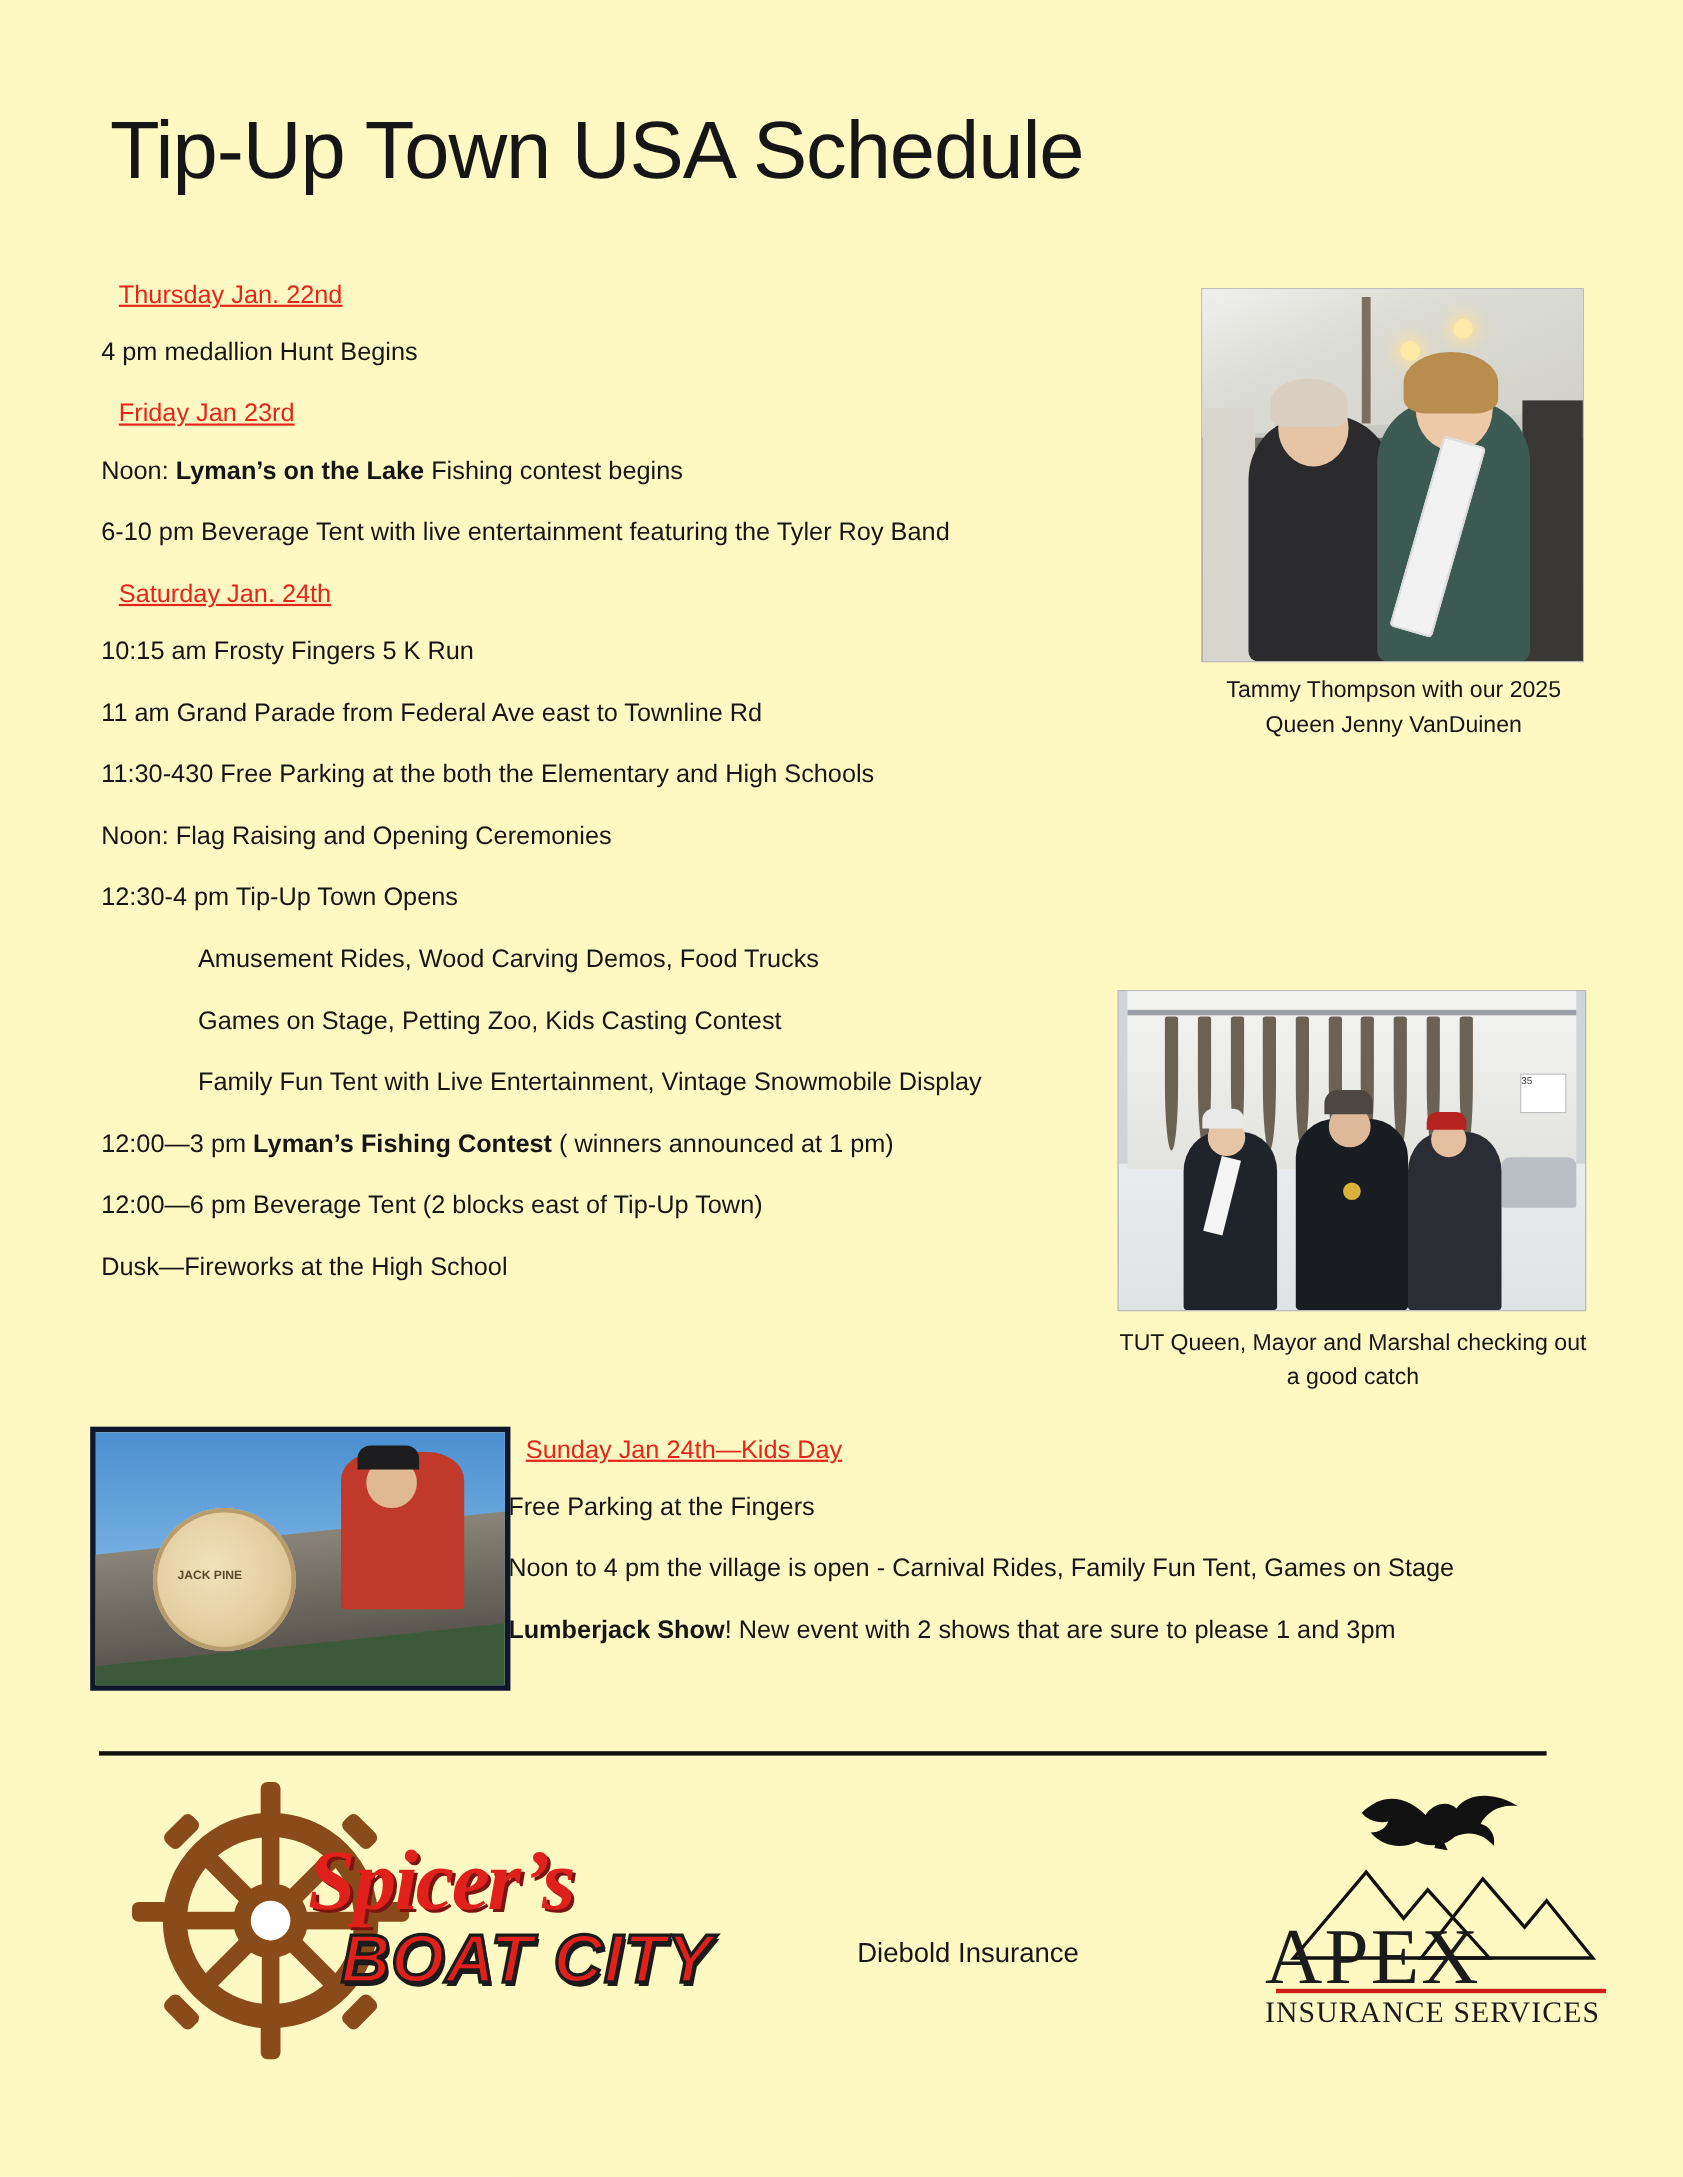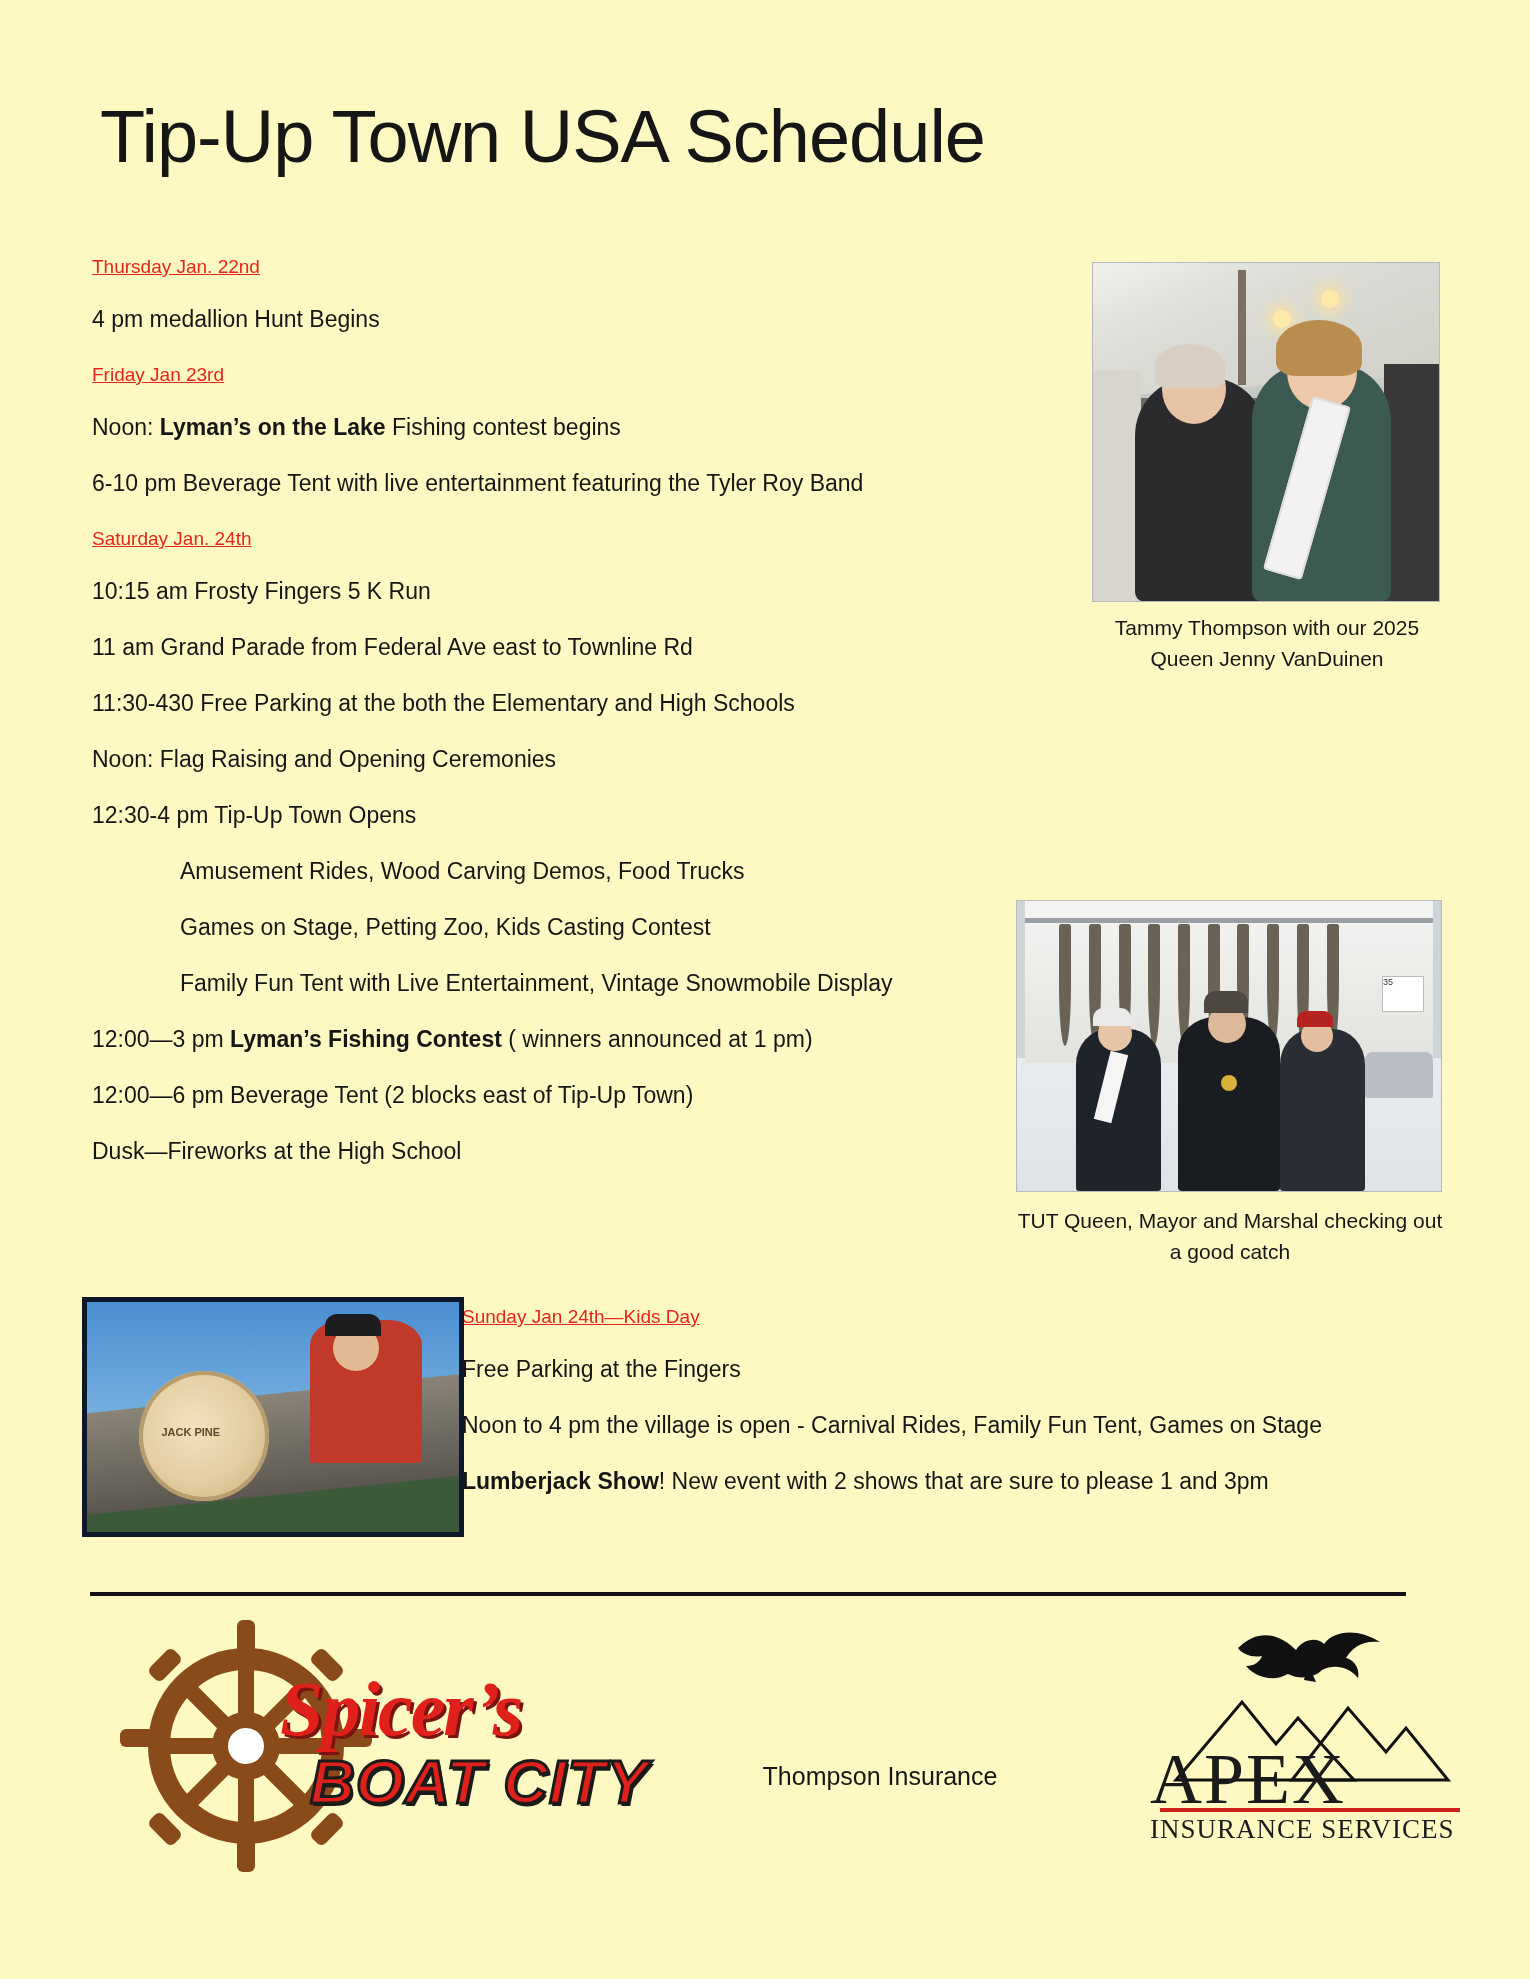--- a/index.html
+++ b/index.html
@@ -38,24 +38,24 @@
 
   
   .schedule {
     position: absolute;
     left: 92px;
     top: 252px;
     width: 1010px;
   }
   .day-head {
     color: #e8251b;
-    font-size: 19px;
+    font-size: 23px;
     line-height: 30px;
     text-decoration: underline;
-    margin: 0 0 22px 0;
+    margin: 0 0 22px 16px;
     display: inline-block;
   }
   .line {
     font-size: 23px;
     line-height: 30px;
     margin: 0 0 26px 0;
     color: #161616;
   }
   .line.indent {
     margin-left: 88px;
@@ -496,21 +496,21 @@
       <div class="handle h4"></div>
       <div class="handle h5"></div>
       <div class="handle h6"></div>
       <div class="handle h7"></div>
       <div class="handle h8"></div>
       <div class="word1">Spicer’s</div>
       <div class="word2">BOAT CITY</div>
     </div>
 
     <div id="sponsor-diebold">
-      <div class="sub">Thompson Insurance</div>
+      <div class="sub">Diebold Insurance</div>
     </div>
 
     <div id="sponsor-apex">
       <svg class="bird" viewBox="0 0 160 78">
         <path d="M8 28 C30 6 52 16 66 30 C72 20 86 16 94 24 C104 10 128 8 150 22 C132 20 122 28 116 38 C124 40 130 48 128 58 C118 46 104 44 92 50 C84 58 70 60 58 54 C44 62 26 58 16 46 C24 46 30 42 32 36 C22 38 12 34 8 28 Z" fill="#111"></path>
         <path d="M78 44 L86 62 L74 60 Z" fill="#111"></path>
       </svg>
       <svg class="mtn" viewBox="0 0 280 96">
         <path d="M4 92 L70 14 L104 56 L126 30 L182 92 Z" fill="none" stroke="#111" stroke-width="3"></path>
         <path d="M120 92 L176 20 L214 64 L234 40 L276 92 Z" fill="none" stroke="#111" stroke-width="3"></path>

